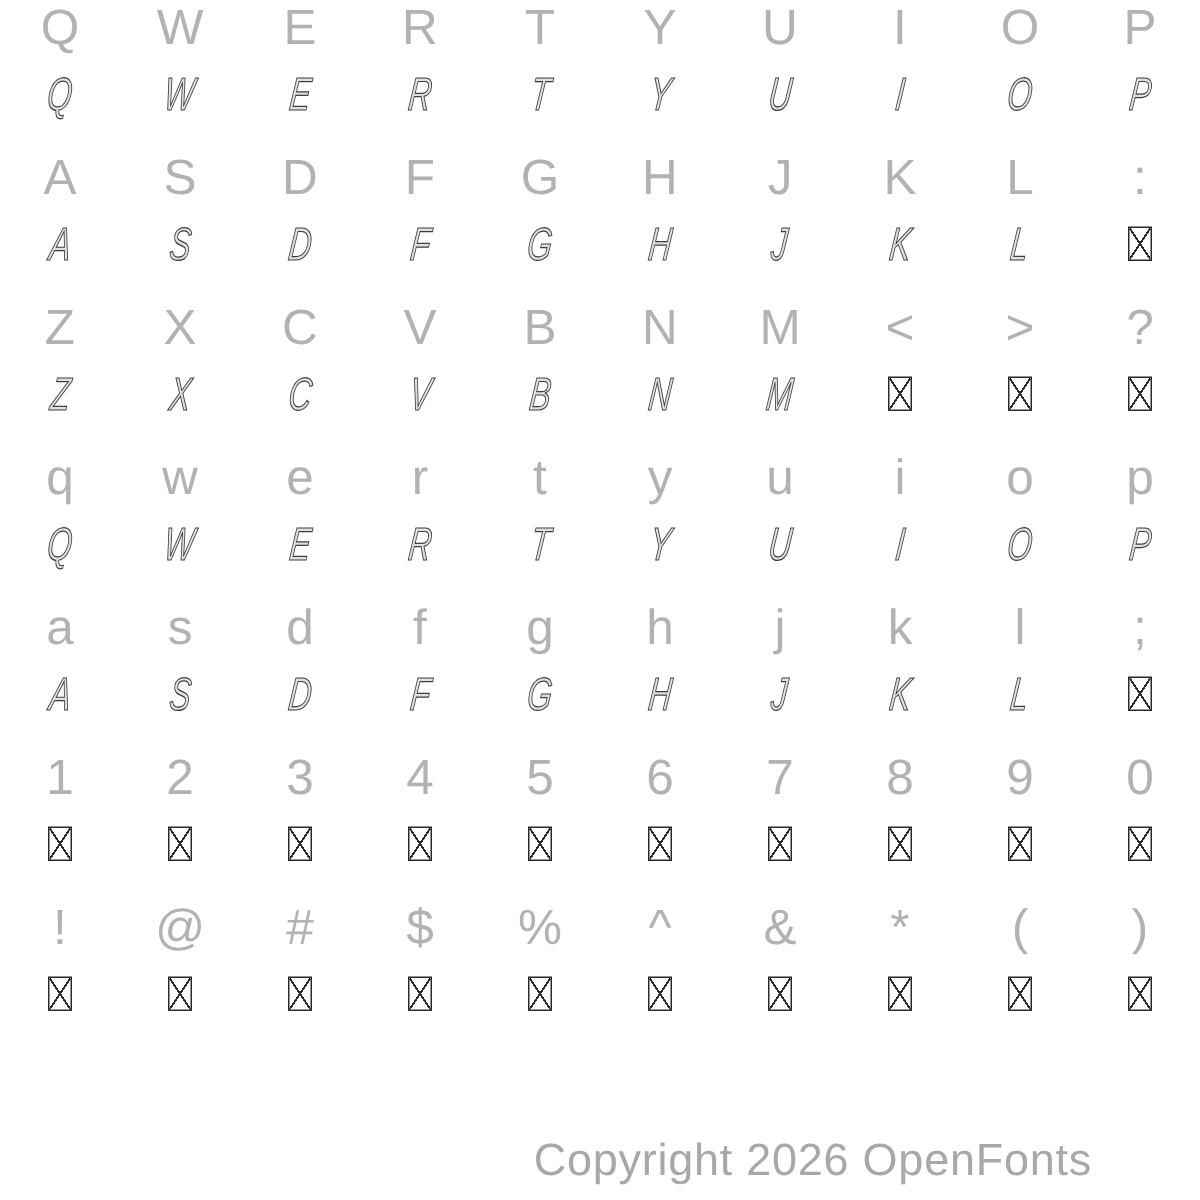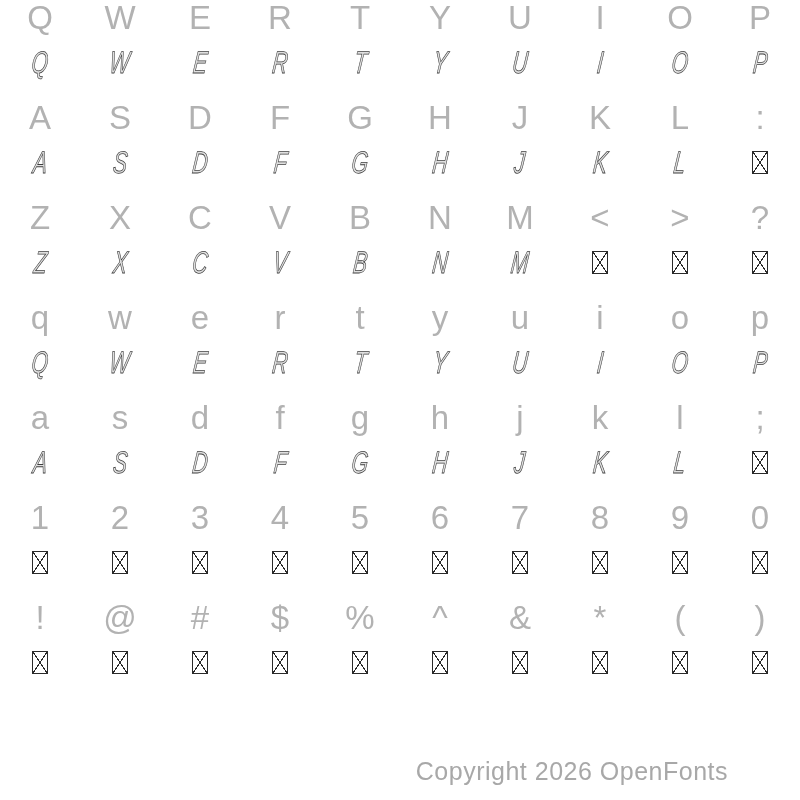--- a/index.html
+++ b/index.html
@@ -44,21 +44,21 @@
     background:
       linear-gradient(to top right,    transparent calc(50% - 0.6px), #2a2a2a calc(50% - 0.6px), #2a2a2a calc(50% + 0.6px), transparent calc(50% + 0.6px)),
       linear-gradient(to bottom right, transparent calc(50% - 0.6px), #2a2a2a calc(50% - 0.6px), #2a2a2a calc(50% + 0.6px), transparent calc(50% + 0.6px));
   }
 
   .footer-copyright {
     position: absolute;
     top: 757px;
     right: 72px;
     font-family: "Liberation Sans", sans-serif;
-    font-size: 25px;
+    font-size: 30px;
     letter-spacing: 0.5px;
     color: #a8a8a8;
     white-space: nowrap;
   }
 </style>
 </head>
 <body>
 
 <div class="char-grid">
     <div class="char-row">

